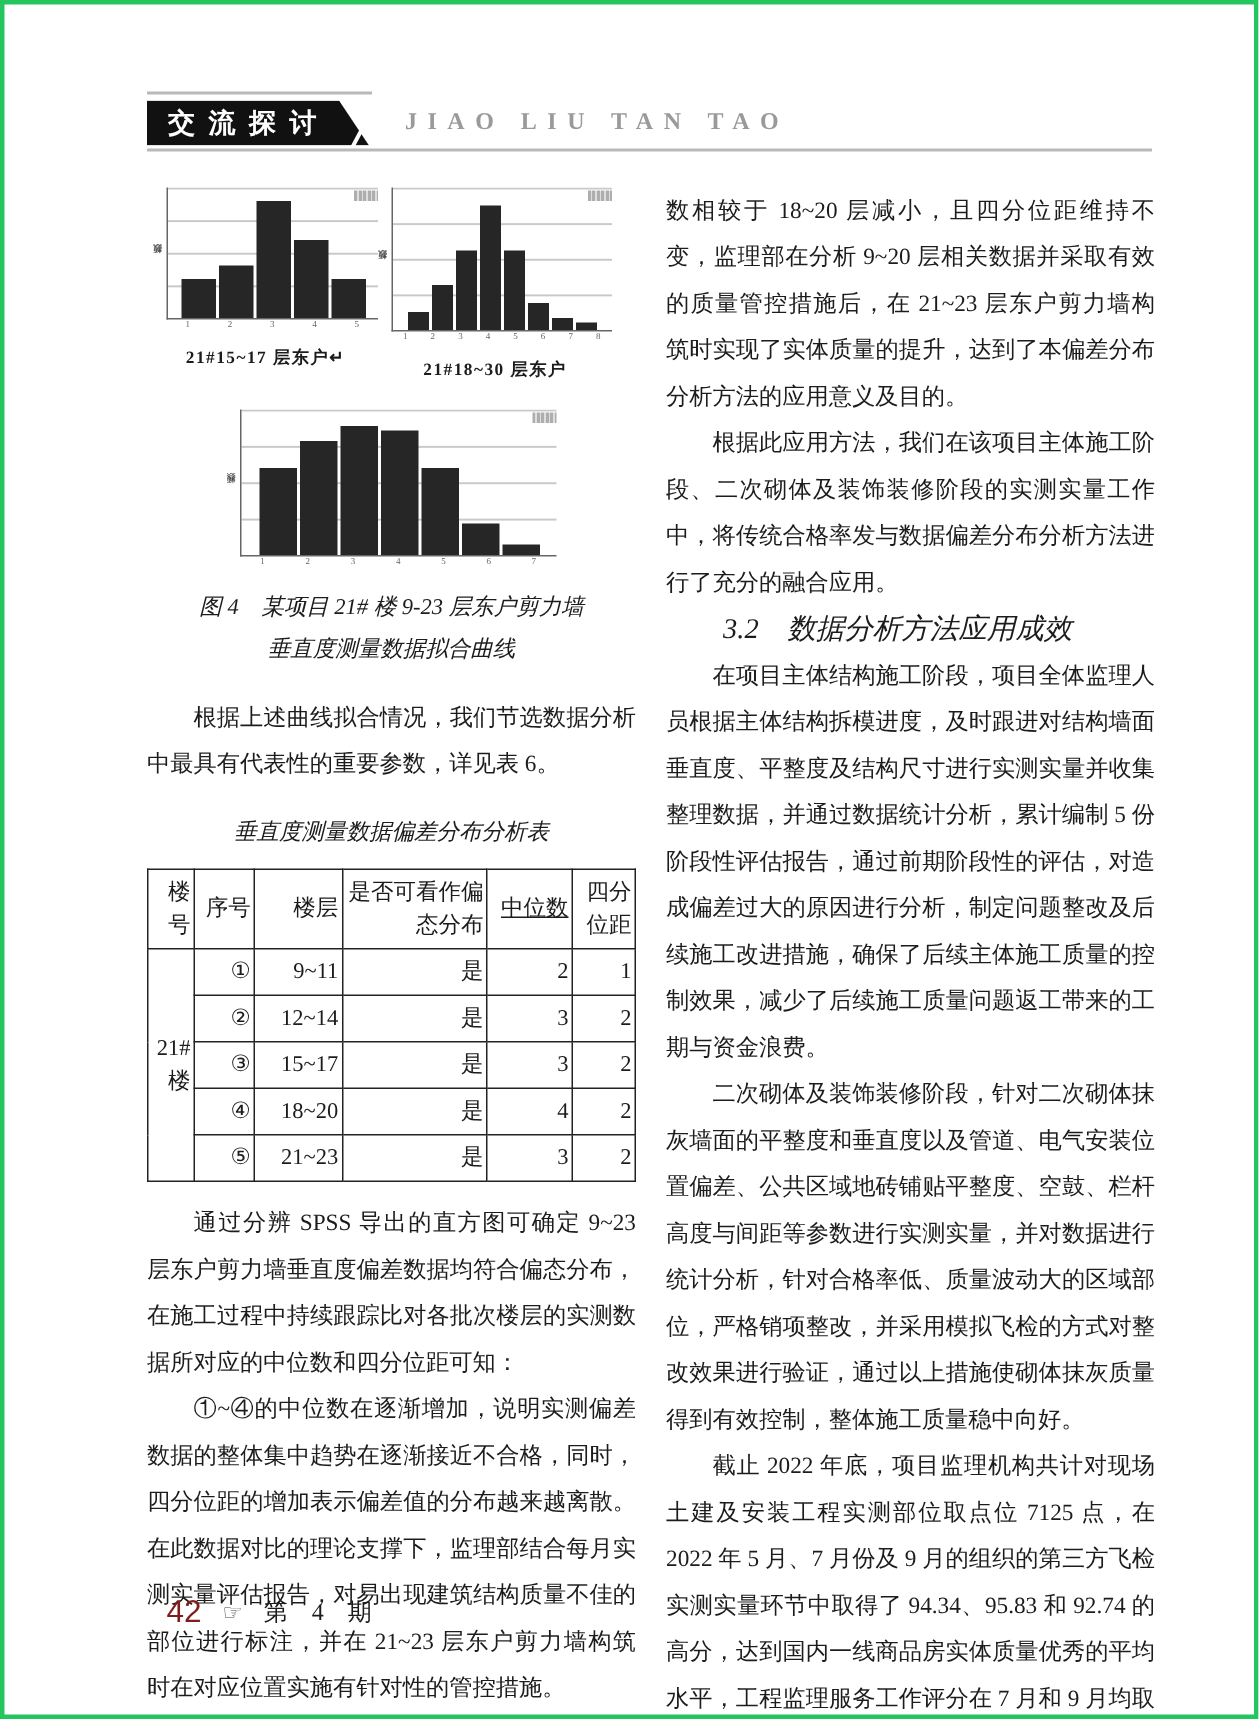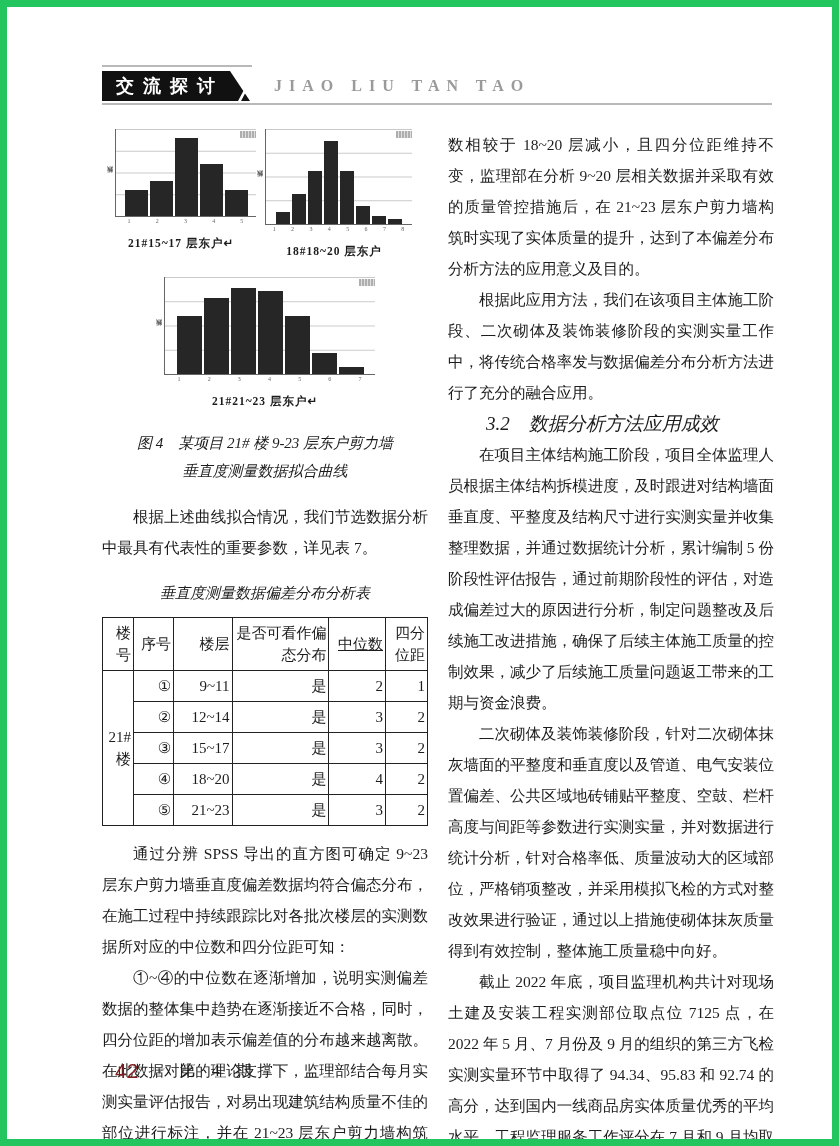--- a/index.html
+++ b/index.html
@@ -1,19 +1,19 @@
 <!DOCTYPE html>
 <html><head>
 <meta charset="utf-8">
 <style>
   * { margin:0; padding:0; box-sizing:border-box; }
   html,body { background:#e9e9e9; }
   .page {
     position:relative; width:839px; height:1146px; margin:0 auto;
-    background:#fff; border:7px solid #22c55e; overflow:hidden;
+    background:#fff; border:3px solid #22c55e; overflow:hidden;
     font-family:"Liberation Serif", serif; color:#1c1c1c;
   }
   
   .header { position:absolute; left:95px; top:58px; width:670px; height:42px; }
   .header .topline { position:absolute; left:0; top:0; width:150px; height:2px; background:#b9b9b9; }
   .header .badge {
     position:absolute; left:0; top:6px; width:148px; height:30px; background:#111;
     clip-path:polygon(0 0, calc(100% - 20px) 0, 100% 100%, 0 100%);
     color:#fff; font-family:"Liberation Sans", sans-serif; font-weight:bold;
     font-size:18px; letter-spacing:9px; line-height:30px; padding-left:14px;
@@ -134,21 +134,21 @@
                   <span>3</span>
                   <span>4</span>
                   <span>5</span>
                   <span>6</span>
                   <span>7</span>
                   <span>8</span>
                 </div>
             </div>
             <div class="smudge"></div>
           </div>
-          <div class="chart-title">18#18~20 层东户</div>
+          <div class="chart-title">21#18~30 层东户</div>
         </div>
       </div>
 
       <div class="chart3row">
         <div class="chart chartC">
           <div class="body">
             <div class="ylabel">频数</div>
             <div class="plotwrap">
               <div class="plot">
                   <div class="bar" style="height: 60%; background: rgb(38, 38, 38);"></div>
@@ -164,30 +164,29 @@
                   <span>2</span>
                   <span>3</span>
                   <span>4</span>
                   <span>5</span>
                   <span>6</span>
                   <span>7</span>
                 </div>
             </div>
             <div class="smudge"></div>
           </div>
-          <div class="chart-title">21#21~23 层东户↵</div>
         </div>
       </div>
 
       <div class="caption">
         <div>图 4　某项目 21# 楼 9-23 层东户剪力墙</div>
         <div>垂直度测量数据拟合曲线</div>
       </div>
 
-      <p class="sp">根据上述曲线拟合情况，我们节选数据分析中最具有代表性的重要参数，详见表 7。</p>
+      <p class="sp">根据上述曲线拟合情况，我们节选数据分析中最具有代表性的重要参数，详见表 6。</p>
 
       <div class="tbl-title">
         <div>垂直度测量数据偏差分布分析表</div>
       </div>
 
       <table class="data">
         <tbody>
             <tr>
           <th class="c-bld">楼号</th>
           <th class="c-seq">序号</th>

